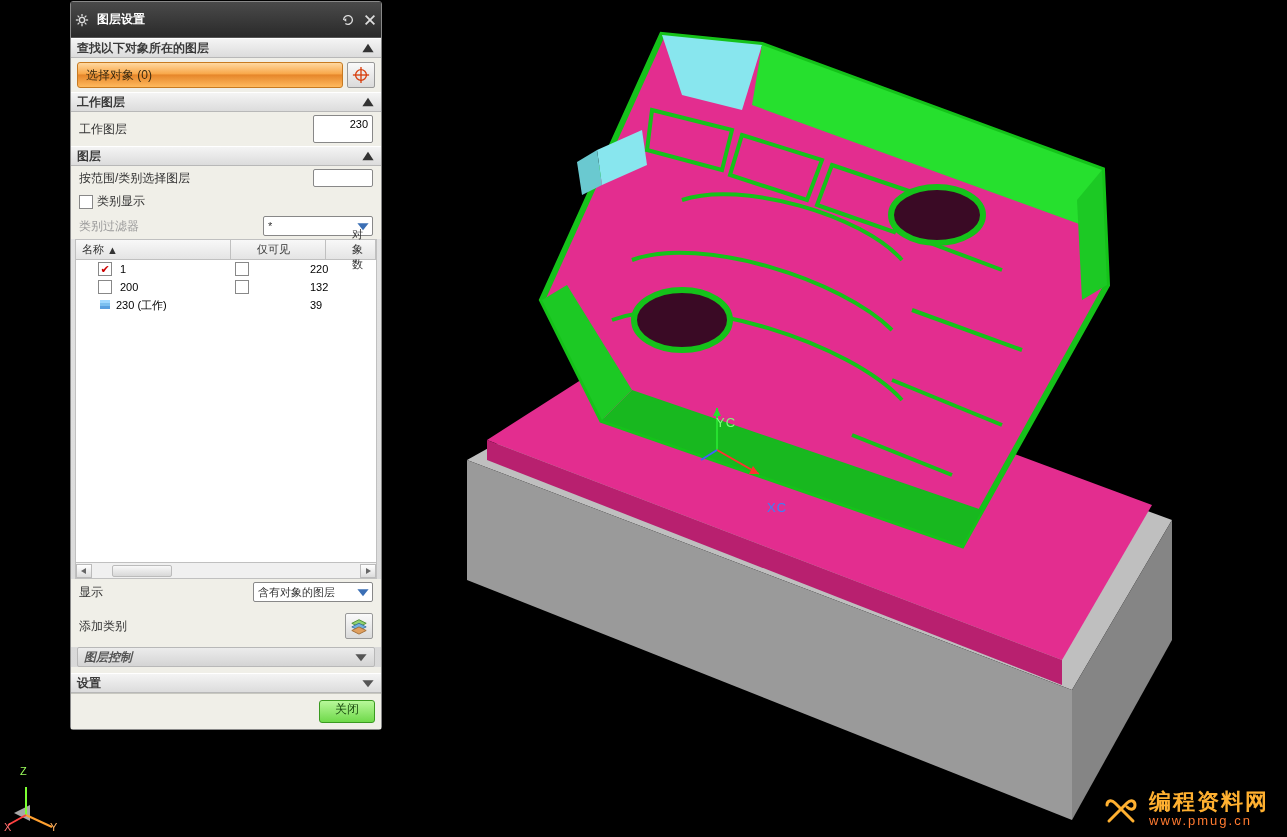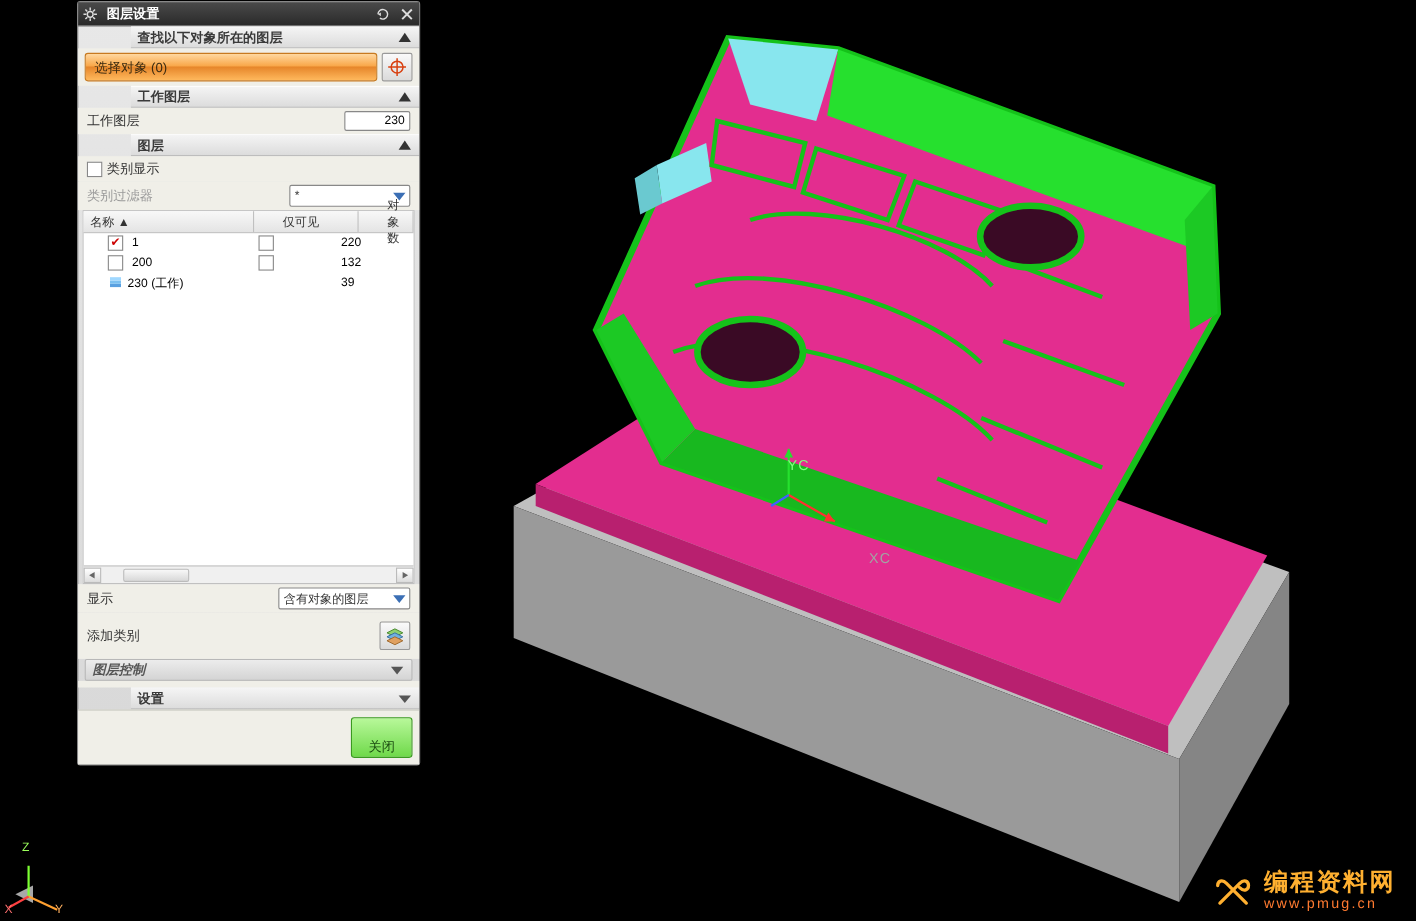--- a/index.html
+++ b/index.html
@@ -15,21 +15,21 @@
   .panel {
     position: absolute;
     left: 70px; top: 1px;
     width: 312px;
     background: linear-gradient(#e8e8e8,#d8d8d8);
     border: 1px solid #888;
     border-radius: 3px;
     display: flex; flex-direction: column;
   }
   .titlebar {
-    height: 22px;
+    height: 36px;
     background: linear-gradient(#4a4a4a,#2a2a2a);
     color: #fff;
     display: flex; align-items: center;
     border-bottom: 1px solid #555;
   }
   .titlebar .btn {
     width: 20px; height: 20px;
     display:flex;align-items:center;justify-content:center;
     cursor:pointer; margin:0 1px;
   }
@@ -38,21 +38,20 @@
   .titlebar .title { padding-left:4px; font-size:12px; font-weight:bold;}
   .section-hdr {
     height: 20px;
     background: linear-gradient(#f4f4f4,#dcdcdc);
     border-top:1px solid #fff;
     border-bottom:1px solid #b8b8b8;
     display:flex;align-items:center;
     padding:0 6px;
     font-weight:bold;
     color:#3a3a3a;
-    margin-left:48px;
   }
   .section-hdr.sub { background: linear-gradient(#ececec,#d4d4d4); font-weight:bold; color:#555;}
   .section-hdr .sp { flex:1; }
   .chev { width:14px;height:14px; display:flex;align-items:center;justify-content:center;color:#222;}
   .body-row {
     display:flex;align-items:center;
     padding:4px 6px;
     background:#f0efe8;
   }
   .select-obj {
@@ -69,21 +68,21 @@
     background: linear-gradient(#fafafa,#dadada);
     border:1px solid #999;border-radius:2px;
     display:flex;align-items:center;justify-content:center;
     cursor:pointer;
   }
   .crosshair-btn svg{width:18px;height:18px;}
   .field-row { display:flex;align-items:center;padding:3px 8px;background:#f0efe8;}
   .field-row .lbl{ flex:1;color:#333;}
   .field-row.gray .lbl{color:#9a9a9a;}
   .numbox {
-    width:60px;height:18px;background:#fff;border:1px solid #888;border-radius:2px;
+    width:60px;height:28px;background:#fff;border:1px solid #888;border-radius:2px;
     text-align:right;padding:0 4px;font-size:11px;line-height:16px;
   }
   .txtbox {
     width:60px;height:18px;background:#fff;border:1px solid #888;border-radius:2px;
     padding:0 4px;font-size:11px;
   }
   .chk { width:14px;height:14px;border:1px solid #888;background:#fff;margin-right:4px;display:inline-flex;align-items:center;justify-content:center;}
   .chk.on::after{content:"✔";color:#c00;font-size:11px;line-height:11px;}
   .dropdown{
     height:20px;border:1px solid #888;background:#fff;border-radius:2px;
@@ -107,24 +106,24 @@
   .lt-row .c.cnt{flex:1;padding-left:4px;}
   .tree-icon{width:14px;height:14px;display:inline-flex;align-items:center;justify-content:center;}
   .lt-scroll{height:16px;background:#f0f0f0;border-top:1px solid #c0c0c0;display:flex;align-items:center;}
   .lt-scroll .tr{width:16px;height:14px;background:linear-gradient(#fff,#ddd);border:1px solid #bbb;display:flex;align-items:center;justify-content:center;}
   .lt-scroll .thumb{width:60px;height:12px;margin-left:20px;background:linear-gradient(#f8f8f8,#d8d8d8);border:1px solid #bbb;border-radius:2px;}
   .stack-btn{
     width:28px;height:26px;background:linear-gradient(#fafafa,#dadada);
     border:1px solid #999;border-radius:2px;display:flex;align-items:center;justify-content:center;cursor:pointer;
   }
   .close-btn{
-    width:56px;height:37px;
+    width:56px;height:23px;
     background:linear-gradient(#b8f89a,#6fd94a);
     border:1px solid #3a9a20;border-radius:3px;
-    display:flex;align-items:flex-end;justify-content:center;
+    display:flex;align-items:flex-start;justify-content:center;
     font-size:12px;color:#1a4a10;cursor:pointer;
   }
   .footer{display:flex;justify-content:flex-end;padding:6px;background:#f0efe8;border-top:1px solid #c8c8c0;}
   .axis-label{position:absolute;color:#fff;font-size:13px;font-family:sans-serif;letter-spacing:1px;}
   .triad{position:absolute;left:4px;bottom:4px;width:60px;height:60px;}
   .watermark{
     position:absolute;right:18px;bottom:8px;
     display:flex;align-items:center;gap:8px;
   }
   .wm-icon{width:40px;height:40px;}
@@ -176,21 +175,21 @@
 
     <g transform="translate(335,450)">
       <line x1="0" y1="0" x2="0" y2="-42" stroke="#26e02e" stroke-width="2"></line>
       <polygon points="0,-42 -4,-34 4,-34" fill="#26e02e"></polygon>
       <line x1="0" y1="0" x2="42" y2="24" stroke="#ff3030" stroke-width="2"></line>
       <polygon points="42,24 32,24 36,16" fill="#ff3030"></polygon>
       <line x1="0" y1="0" x2="-16" y2="10" stroke="#4060ff" stroke-width="2"></line>
     </g>
   </svg>
   <div class="axis-label" style="left:334px;top:415px;color:#7cff7c;">YC</div>
-  <div class="axis-label" style="left:408px;top:500px;color:#a3a3a3;">XC</div>
+  <div class="axis-label" style="left:385px;top:500px;color:#3b82f6;">XC</div>
 </div>
 
 <div class="triad">
   <svg viewBox="0 0 60 60" width="60" height="60">
     <polygon points="10,40 26,32 26,48" fill="#a8a8a8"></polygon>
     <line x1="22" y1="42" x2="22" y2="14" stroke="#7cff32" stroke-width="2"></line>
     <line x1="22" y1="42" x2="48" y2="54" stroke="#ffa030" stroke-width="2"></line>
     <line x1="22" y1="42" x2="4" y2="52" stroke="#ff4040" stroke-width="2"></line>
   </svg>
 </div>
@@ -283,20 +282,24 @@
   <div class="section-hdr">
     <span>图层</span>
     <span class="sp"></span>
     <span class="chev">
         <svg viewBox="0 0 10 10">
           <polygon points="5,2 9,8 1,8" fill="#333"></polygon>
         </svg>
       </span>
   </div>
   <div class="field-row">
+    <span class="lbl">按范围/类别选择图层</span>
+    <div class="txtbox"></div>
+  </div>
+  <div class="field-row">
     <span class="chk"></span>
     <span class="lbl">类别显示</span>
   </div>
   <div class="field-row gray">
     <span class="lbl">类别过滤器</span>
     <div class="dropdown" style="width:110px;">
       <span>*</span>
       <span class="dd-arrow">
           <svg viewBox="0 0 10 10">
             <polygon points="1,3 9,3 5,8" fill="#3b6fb5"></polygon>

